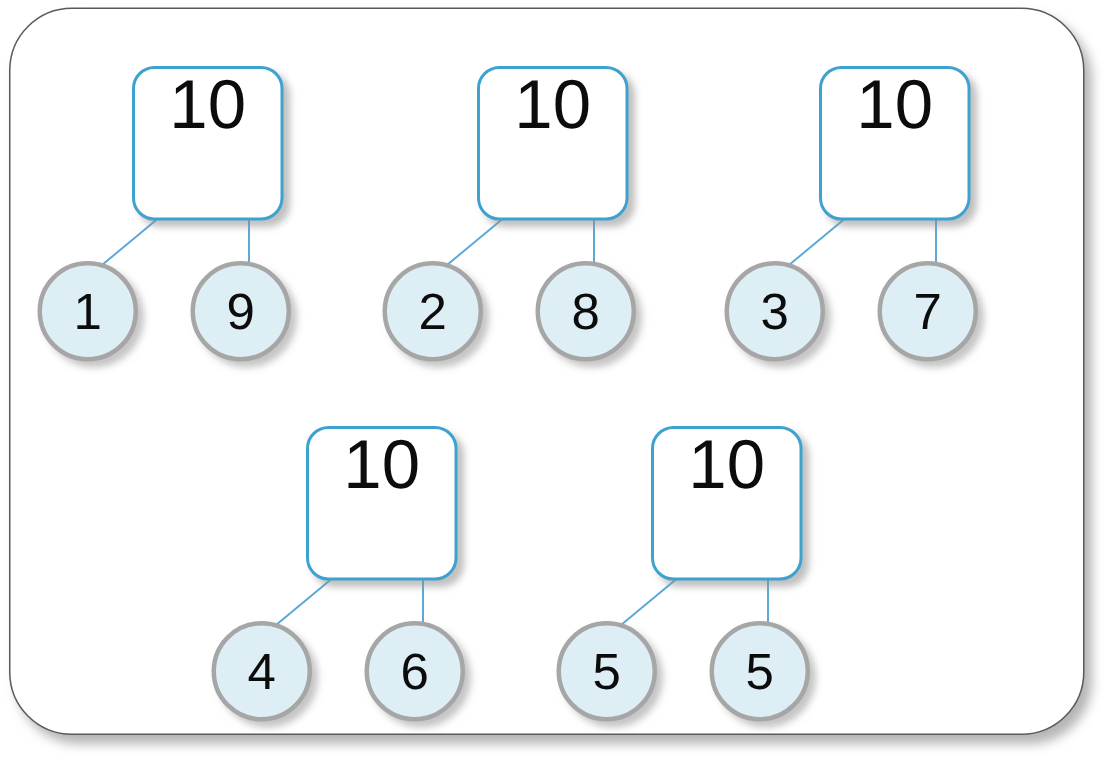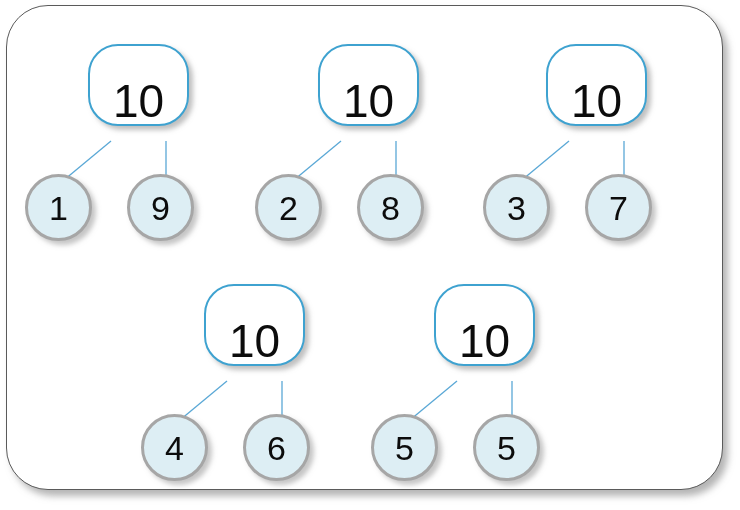--- a/index.html
+++ b/index.html
@@ -40,28 +40,28 @@
     width: 240px;
     height: 210px;
   }
 
   
   .whole {
     position: absolute;
     left: 69px;
     top: 0px;
     width: 101px;
-    height: 82px;
+    height: 103px;
     box-sizing: border-box;
     background: #ffffff;
     border: 2.4px solid #3ea2d0;
-    border-radius: 30px;
+    border-radius: 15px;
     box-shadow: 4px 4px 5px rgba(140,140,140,0.55);
     display: flex;
-    align-items: flex-end;
+    align-items: flex-start;
     justify-content: center;
   }
   .whole-label {
     font-size: 46px;
     line-height: 1;
     color: #0c0c0c;
     letter-spacing: 0px;
   }
 
   

